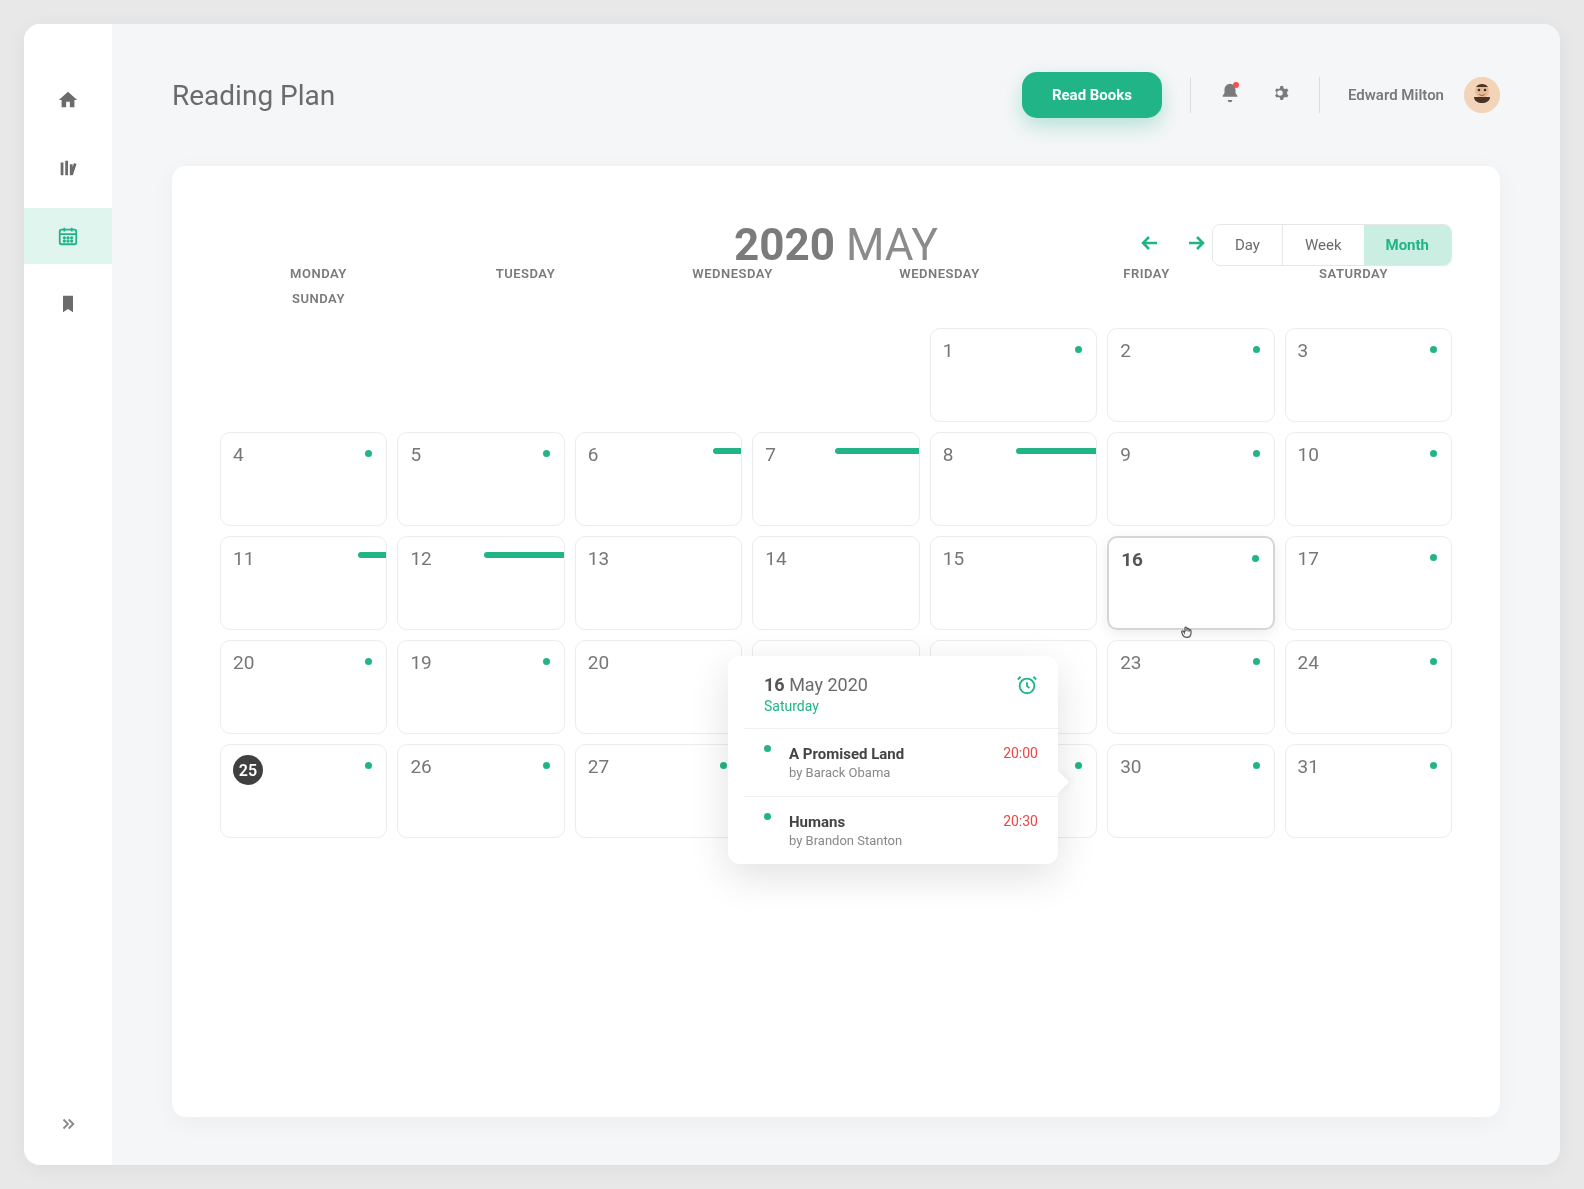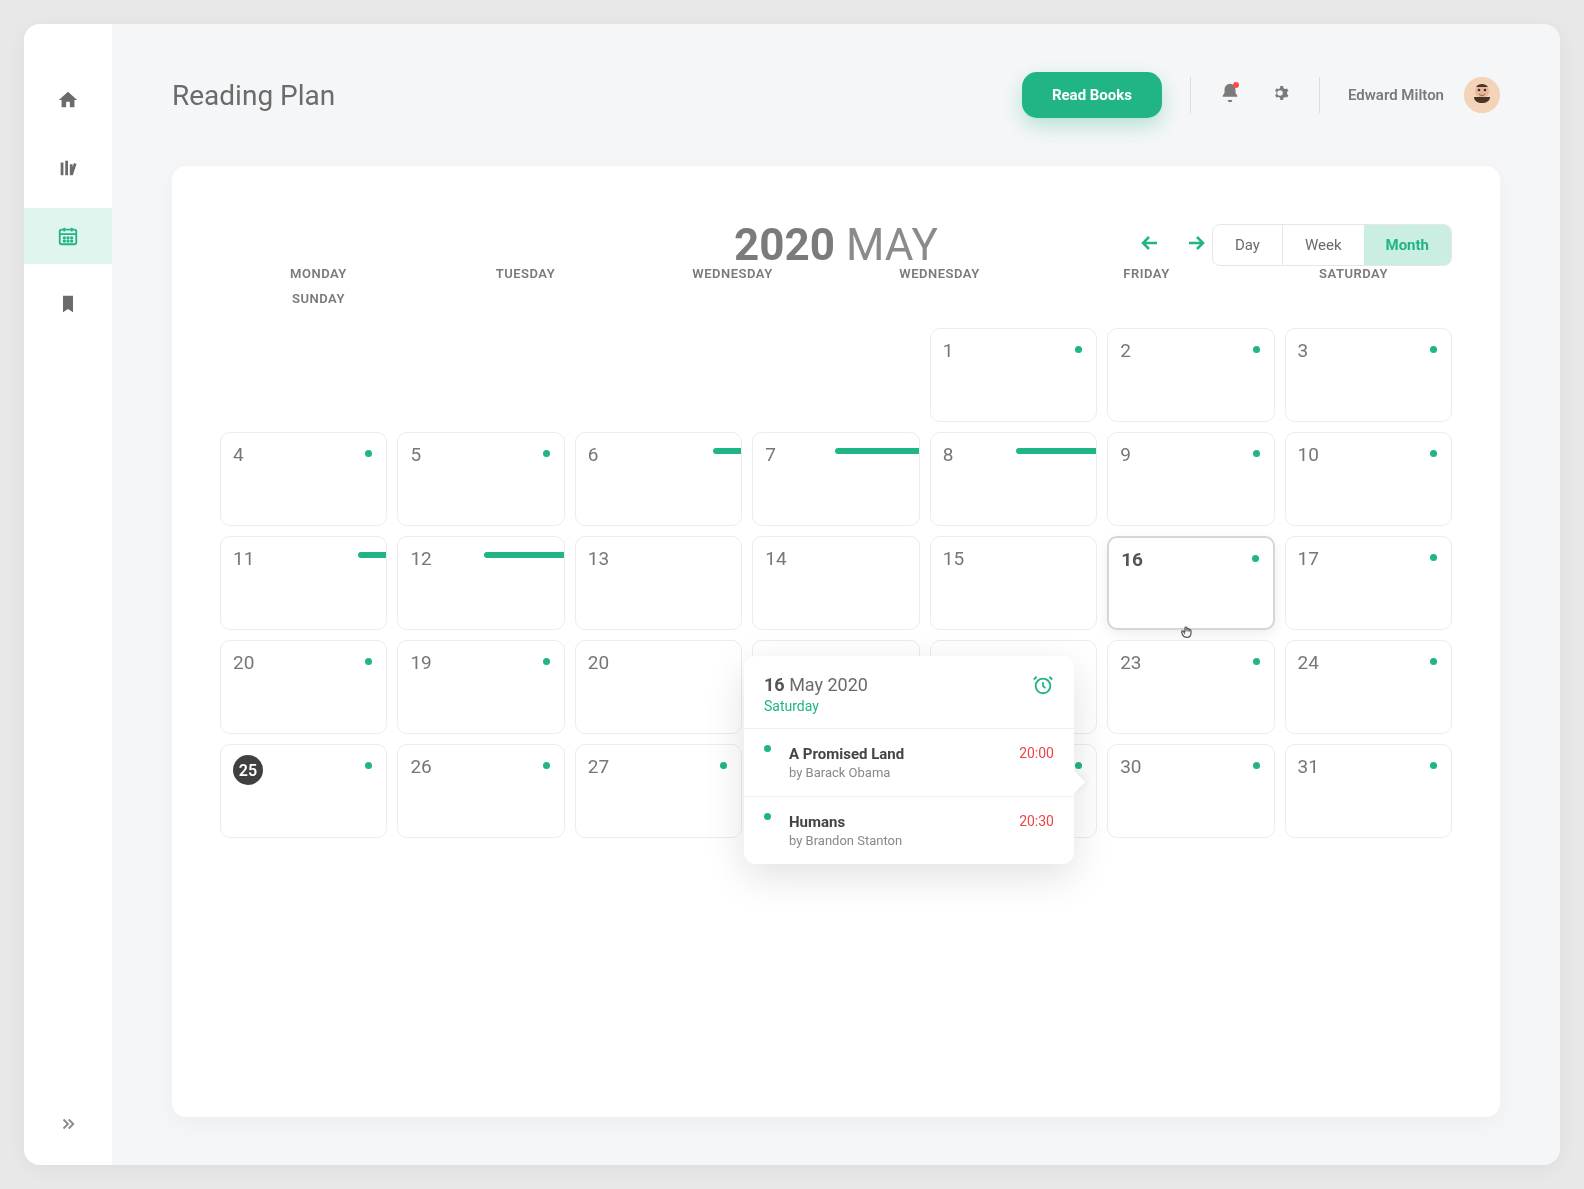--- a/index.html
+++ b/index.html
@@ -36,21 +36,21 @@
     .cell { border: 1px solid #ececec; border-radius: 10px; height: 94px; padding: 10px 12px; position: relative; cursor: pointer; background:#fff; }
     .cell.empty { border: none; background: transparent; cursor: default; }
     .cell.selected { border: 2px solid #d6d6d6; box-shadow: 0 4px 14px rgba(0,0,0,0.07); }
     .day-num { font-size: 19px; color: #777; font-weight: 400; }
     .cell.selected .day-num { font-weight: 700; color: #555; }
     .today-badge { width: 30px; height: 30px; border-radius: 50%; background: #404040; color: #fff; display: flex; align-items: center; justify-content: center; font-size: 16px; font-weight: 600; }
     .ev-dot { position: absolute; top: 17px; right: 14px; width: 7px; height: 7px; background: #20b486; border-radius: 50%; }
     .ev-bar-short { position: absolute; top: 15px; right: 0; width: 28px; height: 6px; background: #20b486; border-radius: 3px 0 0 3px; }
     .ev-bar-long { position: absolute; top: 15px; right: 0; width: 84px; height: 6px; background: #20b486; border-radius: 3px 0 0 3px; }
     .ev-bar-mid { position: absolute; top: 15px; right: 0; width: 80px; height: 6px; background: #20b486; border-radius: 3px 0 0 3px; }
-    .popover { position: absolute; top: 490px; left: 572px; width: 330px; background: #fff; border-radius: 12px; box-shadow: 0 12px 40px rgba(0,0,0,0.12); z-index: 10; }
+    .popover { position: absolute; top: 490px; left: 556px; width: 330px; background: #fff; border-radius: 12px; box-shadow: 0 12px 40px rgba(0,0,0,0.12); z-index: 10; padding-left: 16px; }
     .pop-head { padding: 18px 20px 14px; display: flex; justify-content: space-between; align-items: flex-start; border-bottom: 1px solid #f0f0f0; }
     .pop-date { font-size: 18px; color: #6b6b6b; }
     .pop-date .day { font-weight: 700; color:#555; }
     .pop-weekday { color: #20b486; font-size: 14px; margin-top: 3px; }
     .alarm-icon { color: #20b486; }
     .pop-item { padding: 16px 20px; display: flex; align-items: flex-start; gap: 18px; border-bottom: 1px solid #f0f0f0; }
     .pop-item:last-child { border-bottom: none; }
     .pop-dot { width: 7px; height: 7px; background: #20b486; border-radius: 50%; flex-shrink: 0; }
     .pop-content { flex: 1; }
     .pop-title { font-size: 15px; font-weight: 700; color: #444; }

